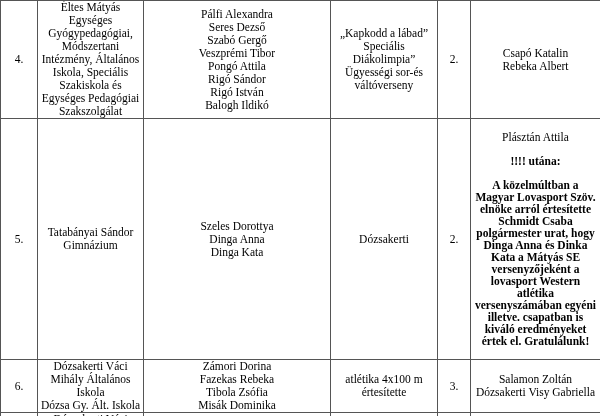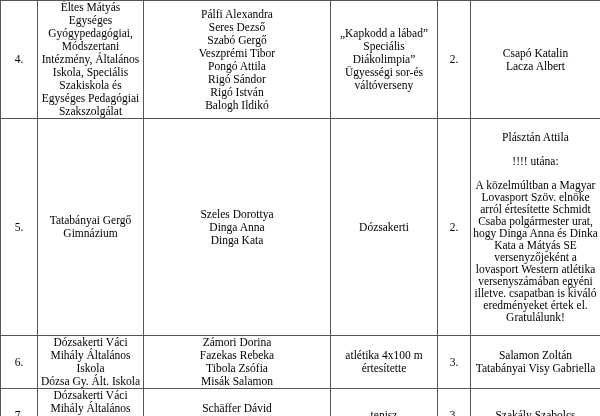--- a/index.html
+++ b/index.html
@@ -40,21 +40,21 @@
   tr.r4 td { height: 115px; }
   tr.r5 td { height: 194px; text-align: center; }
   tr.r6 td { height: 52px; }
   tr.r7 td { height: 47px; }
 
   td.note-cell {
     line-height: 12px;
     vertical-align: top;
     padding-top: 2px;
   }
-  .note-bold { font-weight: normal; }
+  .note-bold { font-weight: bold; }
 </style>
 </head>
 <body>
 
 <div class="page">
   <table class="results">
     <colgroup>
       <col class="c-num">
       <col class="c-school">
       <col class="c-part">
@@ -70,48 +70,48 @@
 Seres Dezső
 Szabó Gergő
 Veszprémi Tibor
 Pongó Attila
 Rigó Sándor
 Rigó István
 Balogh Ildikó</td>
         <td>„Kapkodd a lábad” Speciális Diákolimpia” Ügyességi sor-és váltóverseny</td>
         <td>2.</td>
         <td>Csapó Katalin
-Lacza Albert</td>
+Rebeka Albert</td>
       </tr>
       <tr class="r5">
         <td>5.</td>
-        <td>Tatabányai Gergő Gimnázium</td>
+        <td>Tatabányai Sándor Gimnázium</td>
         <td>Szeles Dorottya
 Dinga Anna
 Dinga Kata</td>
         <td>Dózsakerti</td>
         <td>2.</td>
         <td class="note-cell">
           <div>Plásztán Attila</div>
           <div class="note-bold">!!!! utána:</div>
           <div class="note-bold">A közelmúltban a Magyar Lovasport Szöv. elnöke arról értesítette Schmidt Csaba polgármester urat, hogy Dinga Anna és Dinka Kata a Mátyás SE versenyzőjeként a lovasport Western atlétika versenyszámában egyéni illetve. csapatban is kiváló eredményeket értek el. Gratulálunk!</div>
         </td>
       </tr>
       <tr class="r6">
         <td>6.</td>
         <td>Dózsakerti Váci Mihály Általános Iskola
 Dózsa Gy. Ált. Iskola</td>
         <td>Zámori Dorina
 Fazekas Rebeka
 Tibola Zsófia
-Misák Salamon</td>
+Misák Dominika</td>
         <td>atlétika 4x100 m értesítette</td>
         <td>3.</td>
         <td>Salamon Zoltán
-Tatabányai Visy Gabriella</td>
+Dózsakerti Visy Gabriella</td>
       </tr>
       <tr class="r7">
         <td>7.</td>
         <td>Dózsakerti Váci Mihály Általános Iskola
 Dózsa Gy. Ált. Iskola</td>
         <td>Schäffer Dávid
 Schäffer Tamás</td>
         <td>tenisz</td>
         <td>3.</td>
         <td>Szakály Szabolcs</td>

